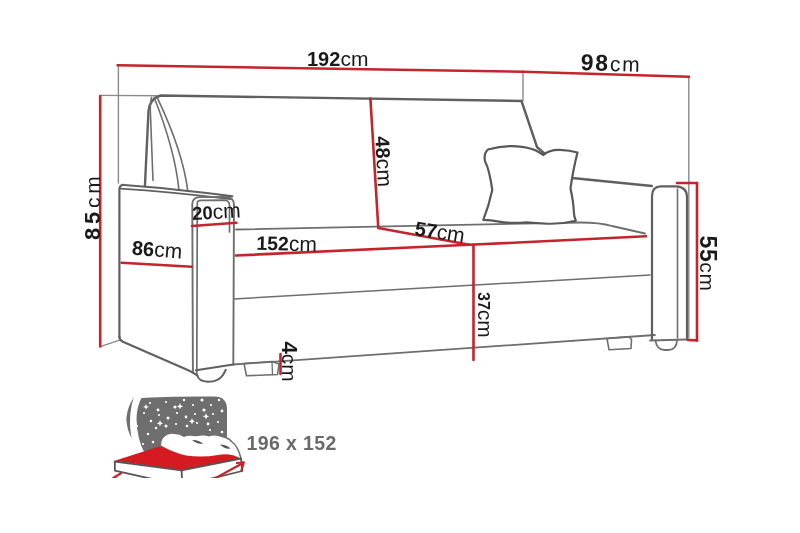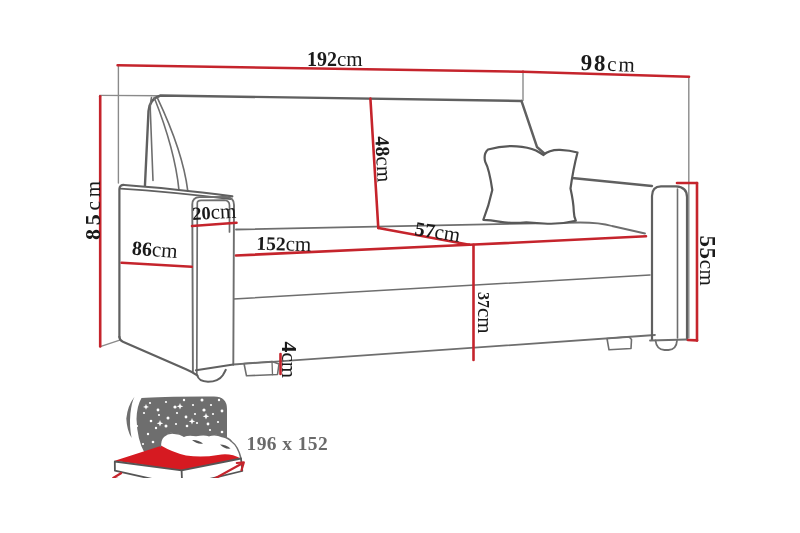--- a/index.html
+++ b/index.html
@@ -1,17 +1,17 @@
 <!DOCTYPE html>
 <html><head>
 <meta charset="utf-8">
 <style>
 html,body{margin:0;padding:0;background:#fff;}
 #wrap{position:relative;width:800px;height:478px;background:#fff;overflow:hidden;
-font-family:Liberation Serif, serif;transform:translateZ(0);}
+font-family:Liberation Sans, sans-serif;transform:translateZ(0);}
 svg{position:absolute;left:0;top:0;}
 .num{font-weight:bold;fill:#1a1a1a;font-size:21px;fill-opacity:0.999;}
 .unit{font-weight:normal;fill:#1a1a1a;font-size:21px;fill-opacity:0.999;}
 </style>
 </head>
 <body>
 <div id="wrap">
 <svg width="800" height="533" viewBox="0 0 800 533" style="opacity:0.999;">
 
   <g fill="none" stroke="#6e6e6e" stroke-width="2" stroke-linecap="round" stroke-linejoin="round">

